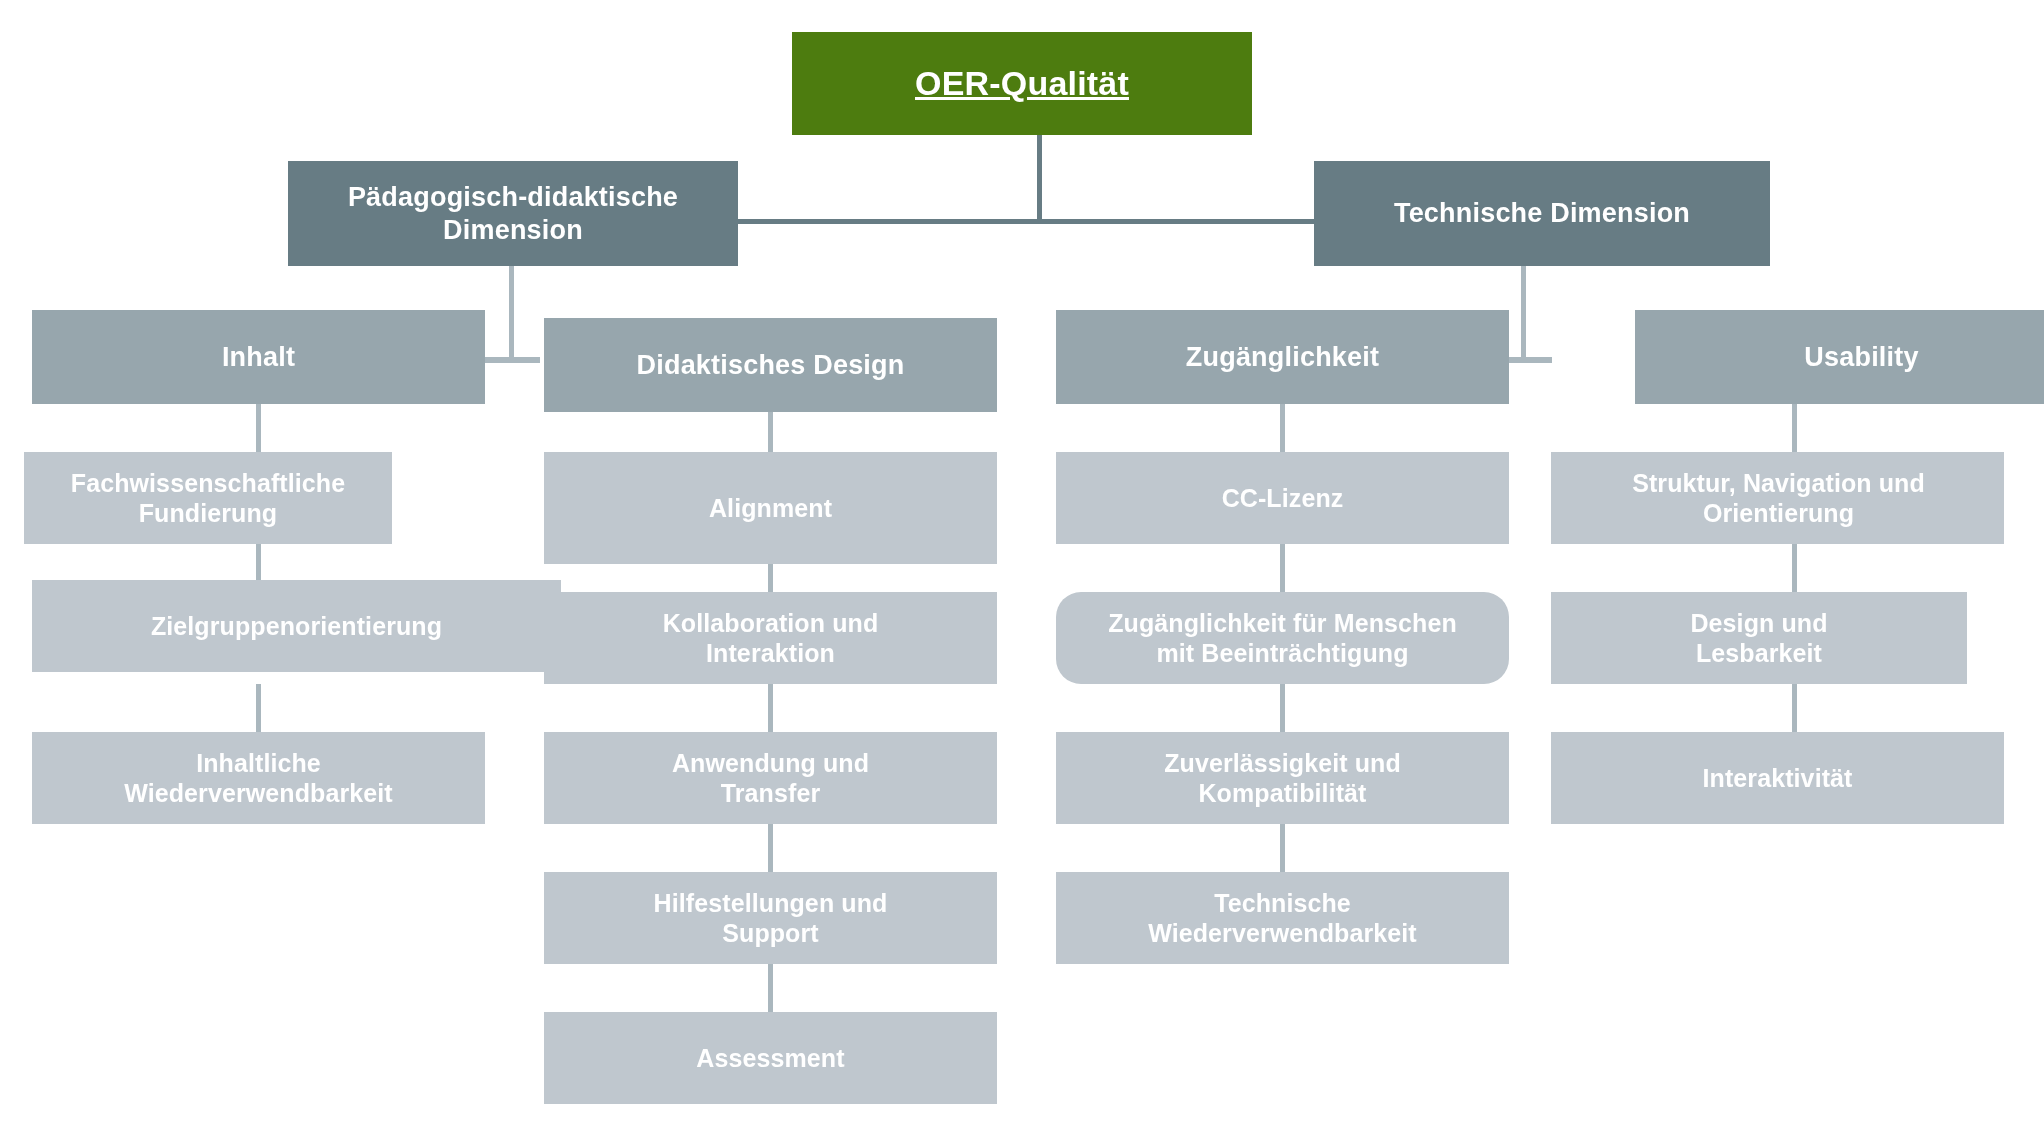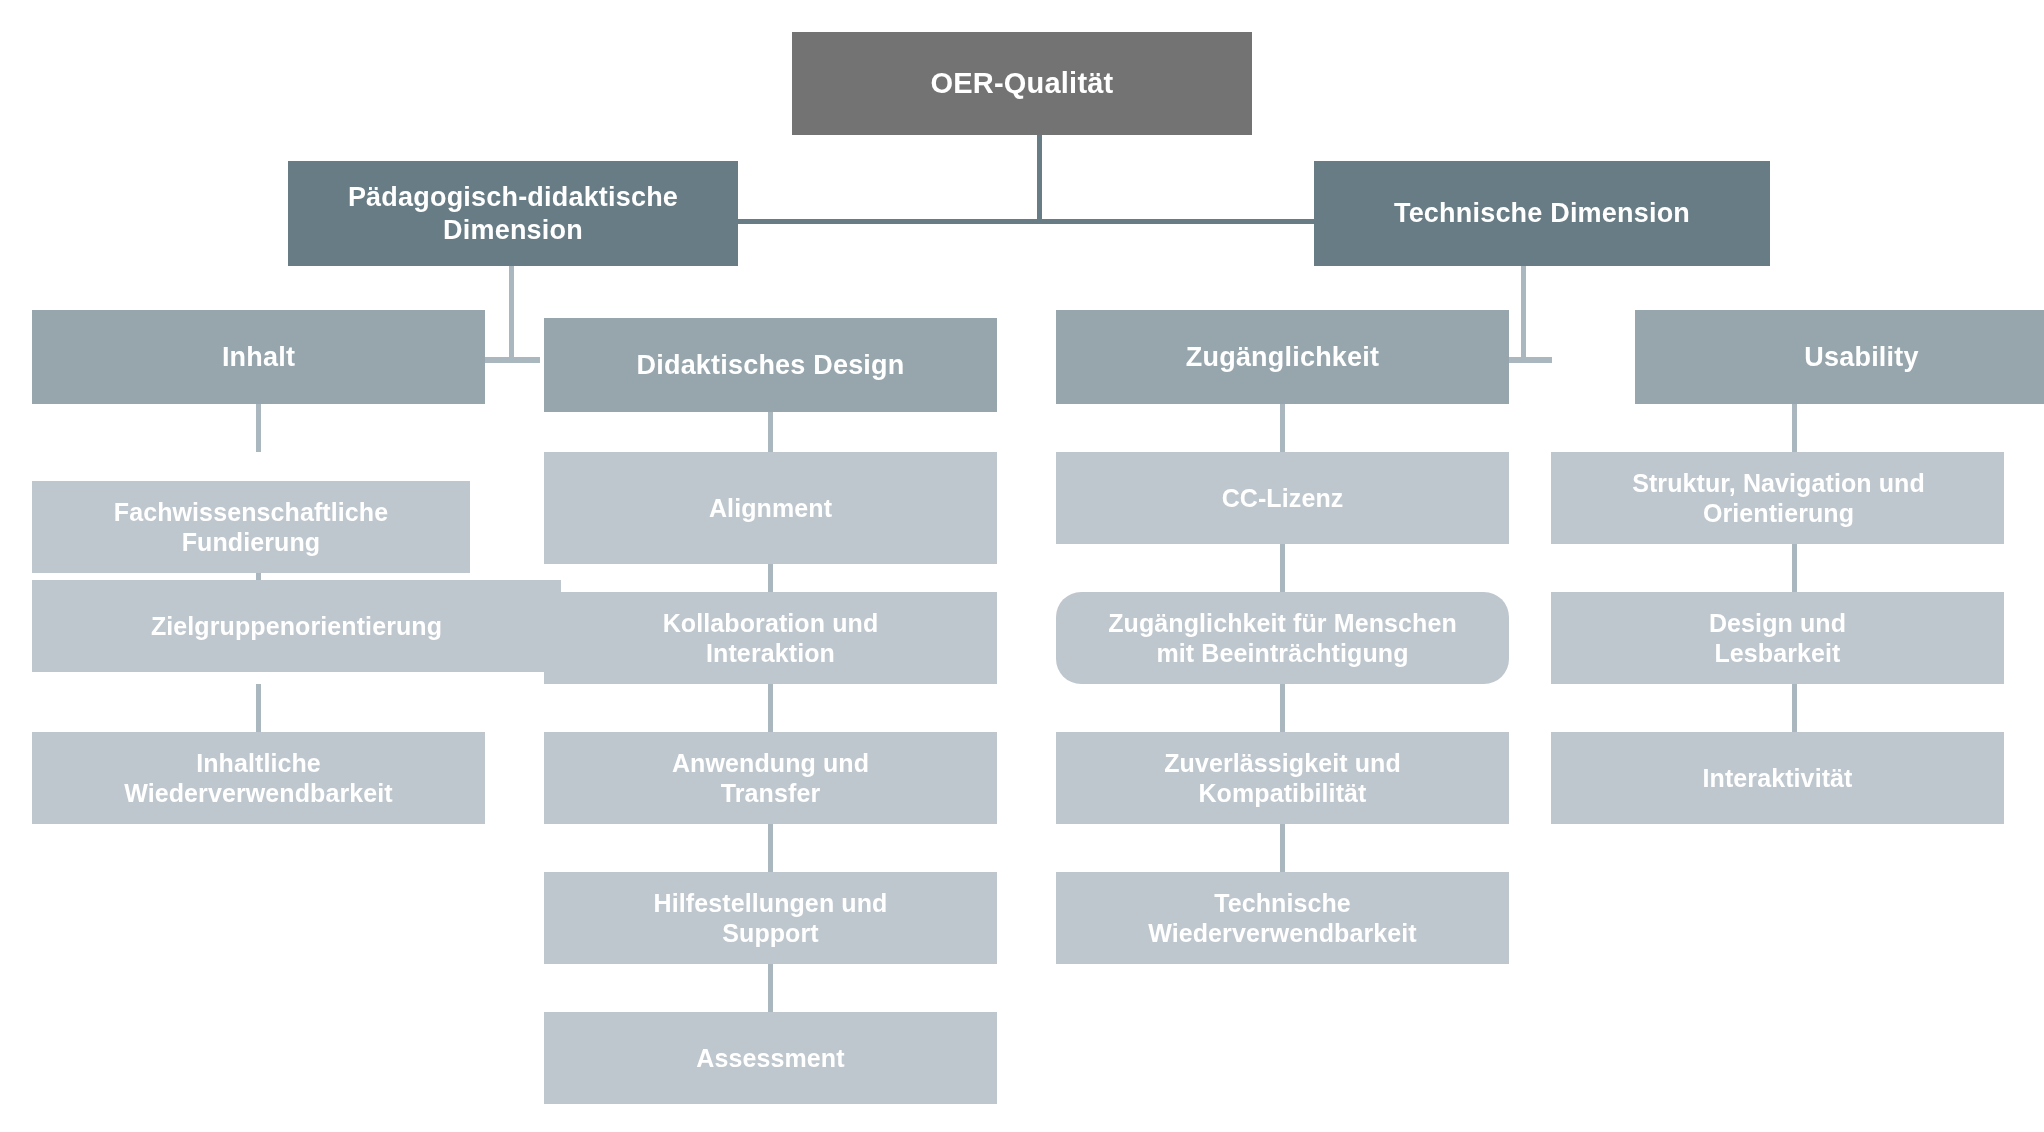--- a/index.html
+++ b/index.html
@@ -24,21 +24,21 @@
     justify-content: center;
     text-align: center;
     color: #ffffff;
     font-weight: bold;
     line-height: 1.22;
     padding: 4px 10px;
     z-index: 2;
   }
   .node .label { display: block; white-space: pre-line; }
 
-  .lvl-root  { background: #737373; font-size: 29px; letter-spacing: .2px; }
+  .lvl-root  { background: #4d7c0f; font-size: 34px; letter-spacing: .2px; text-decoration: underline; }
   .lvl-dim   { background: #677c84; font-size: 27px; letter-spacing: .2px; }
   .lvl-cat   { background: #97a6ad; font-size: 27px; letter-spacing: .2px; }
   .lvl-leaf  { background: #bfc7ce; font-size: 25px; letter-spacing: .1px; }
 
   .conn {
     position: absolute;
     z-index: 1;
   }
   .conn-dark  { background: #677c84; }
   .conn-light { background: #aab7be; }
@@ -101,21 +101,21 @@
   </div>
 
   <div class="node lvl-cat" style="left:1056px; top:310px; width:453px; height:94px;">
     <span class="label">Zugänglichkeit</span>
   </div>
 
   <div class="node lvl-cat" style="left:1635px; top:310px; width:453px; height:94px;">
     <span class="label">Usability</span>
   </div>
 
-  <div class="node lvl-leaf" style="left:32px; top:452px; width:438px; height:92px;margin-top:29px;">
+  <div class="node lvl-leaf" style="left:24px; top:452px; width:368px; height:92px;">
     <span class="label">Fachwissenschaftliche
 Fundierung</span>
   </div>
   <div class="node lvl-leaf" style="left:32px; top:580px; width:529px; height:92px;">
     <span class="label">Zielgruppenorientierung</span>
   </div>
   <div class="node lvl-leaf" style="left:32px; top:732px; width:453px; height:92px;">
     <span class="label">Inhaltliche
 Wiederverwendbarkeit</span>
   </div>
@@ -152,21 +152,21 @@
   </div>
   <div class="node lvl-leaf" style="left:1056px; top:872px; width:453px; height:92px;">
     <span class="label">Technische
 Wiederverwendbarkeit</span>
   </div>
 
   <div class="node lvl-leaf" style="left:1551px; top:452px; width:453px; height:92px;padding-left:12px;">
     <span class="label">Struktur, Navigation und
 Orientierung</span>
   </div>
-  <div class="node lvl-leaf" style="left:1551px; top:592px; width:453px; height:92px;">
+  <div class="node lvl-leaf" style="left:1551px; top:592px; width:416px; height:92px;">
     <span class="label">Design und
 Lesbarkeit</span>
   </div>
   <div class="node lvl-leaf" style="left:1551px; top:732px; width:453px; height:92px;">
     <span class="label">Interaktivität</span>
   </div>
 
 </div>
 
 </body></html>

